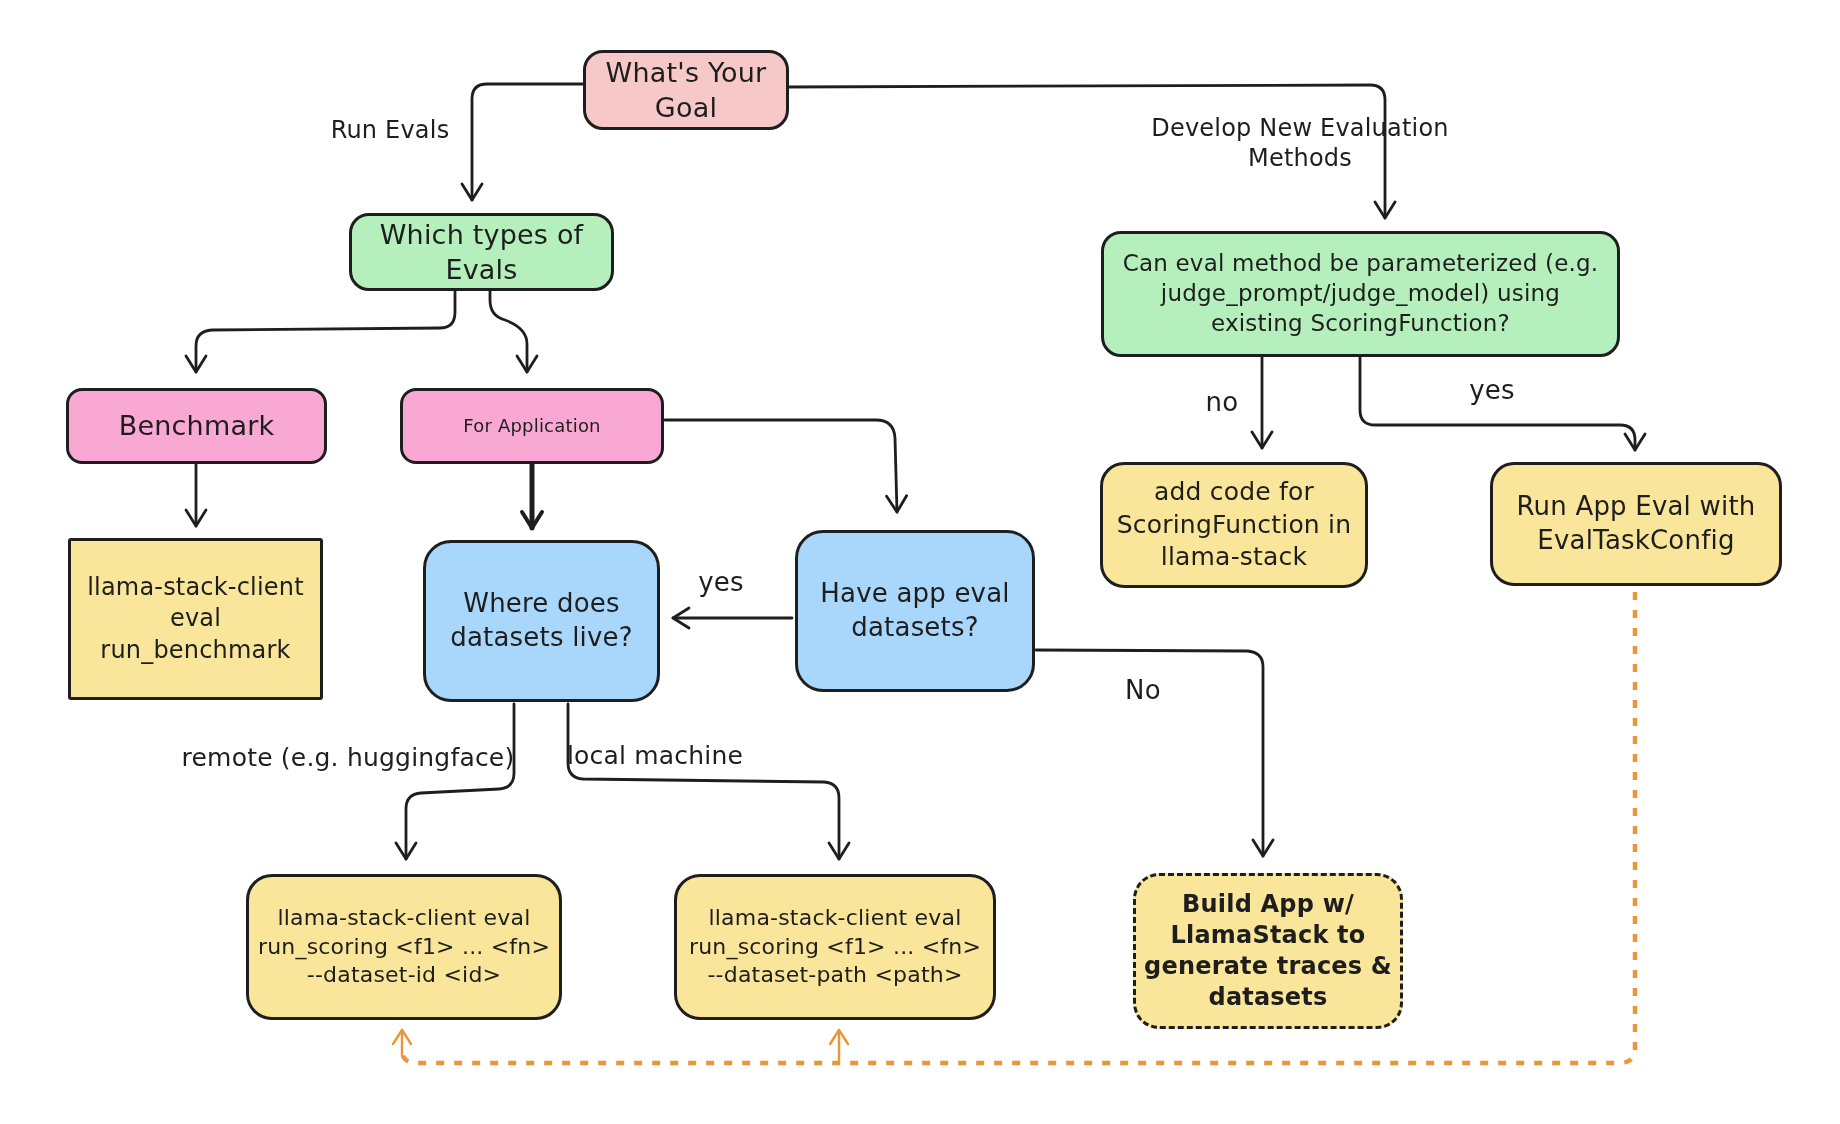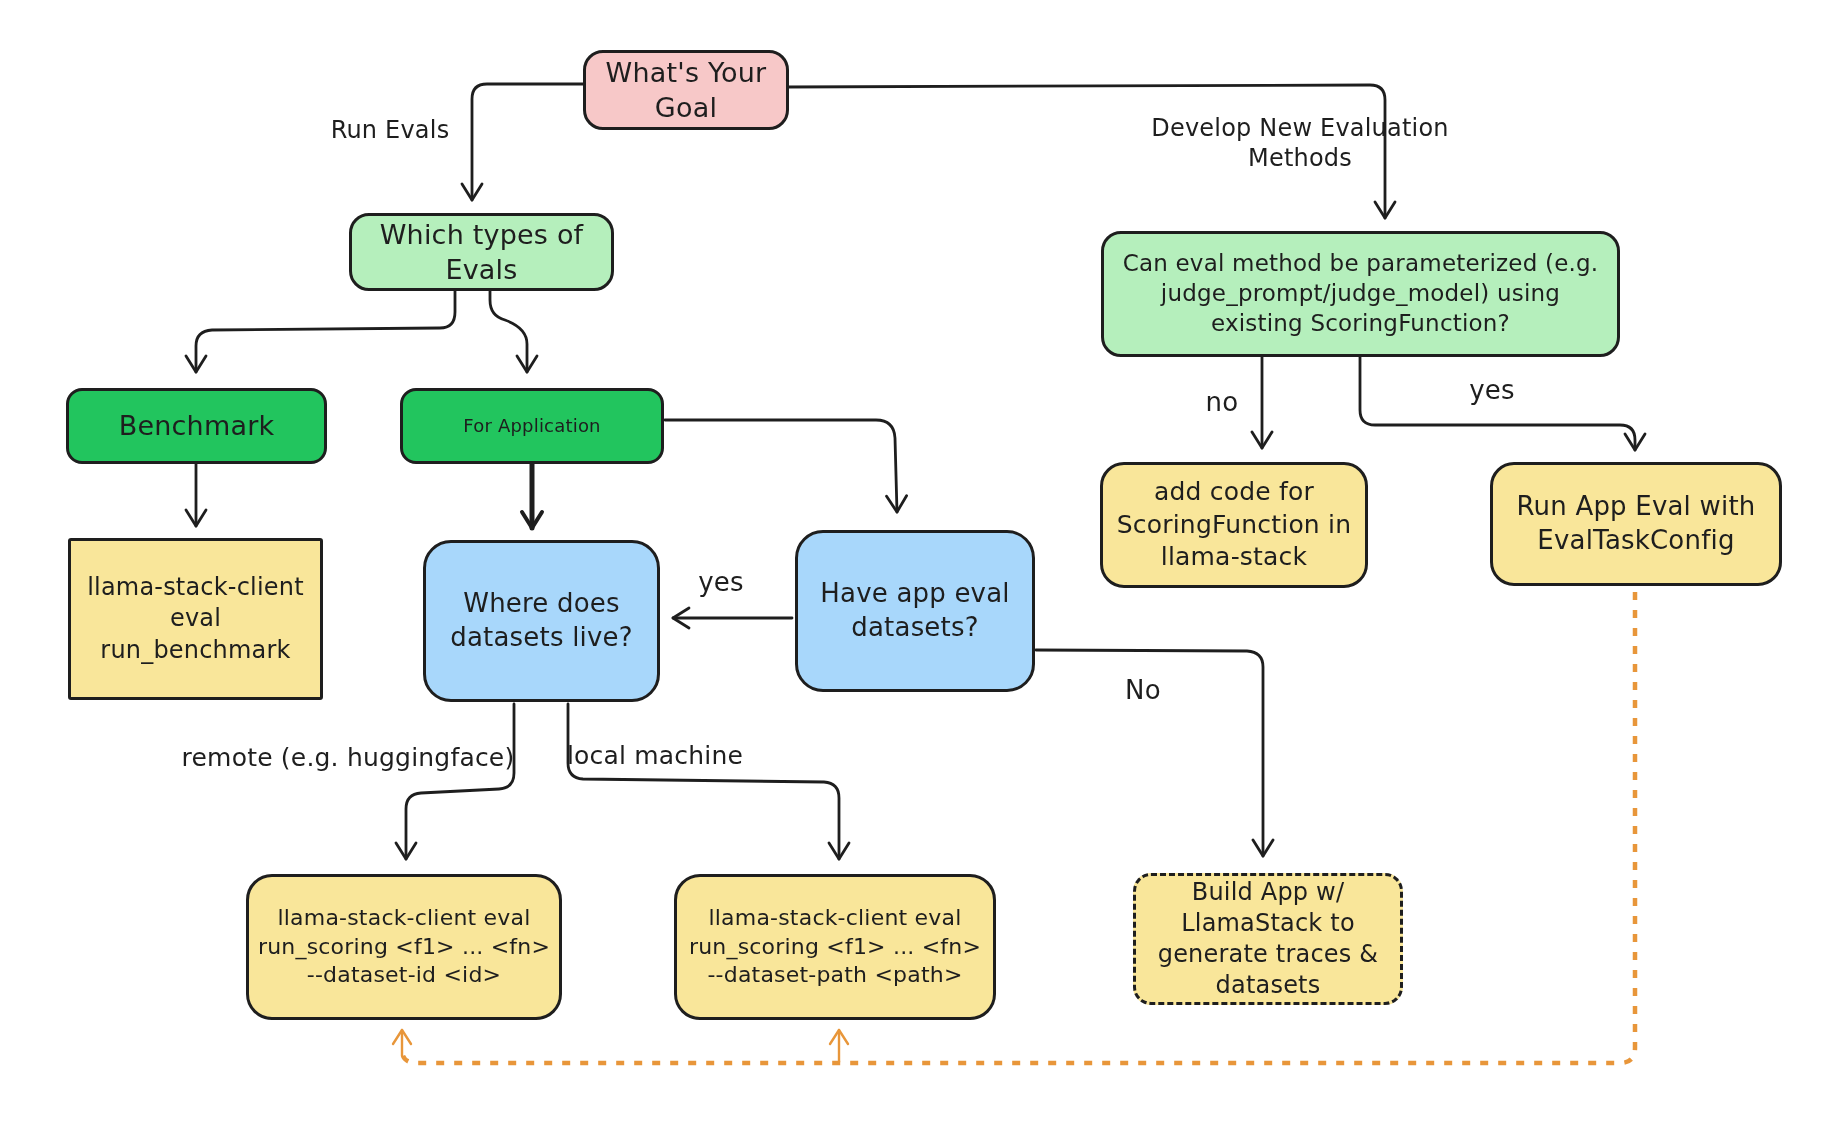--- a/index.html
+++ b/index.html
@@ -25,21 +25,21 @@
   }
   .node {
     position: absolute;
     box-sizing: border-box;
     border: 3px solid #1e1e1e;
     border-radius: 20px;
     display: flex;
     align-items: center;
     justify-content: center;
     text-align: center;
-    background: #22c55e;
+    background: #f9a8d4;
     line-height: 1.3;
     letter-spacing: 0.2px;
   }
   .node span { white-space: pre-line; display: block; }
   .fill-pink   { background: #f7c8c8; }
   .fill-green  { background: #b5efbc; }
   .fill-blue   { background: #a8d7fb; }
   .fill-yellow { background: #f9e69a; }
   .dashed { border-style: dashed; border-width: 3.5px; }
   .elabel {
@@ -157,21 +157,21 @@
 run_scoring &lt;f1&gt; ... &lt;fn&gt;
 --dataset-id &lt;id&gt;</span>
   </div>
 
   <div class="node fill-yellow" style="left:674px; top:874px; width:322px; height:146px; font-size:22px; border-radius:26px;">
     <span>llama-stack-client eval
 run_scoring &lt;f1&gt; ... &lt;fn&gt;
 --dataset-path &lt;path&gt;</span>
   </div>
 
-  <div class="node fill-yellow dashed" style="left:1133px; top:873px; width:270px; height:132px; font-size:24px; border-radius:18px;">
+  <div class="node fill-yellow dashed" style="left:1133px; top:873px; width:270px; height:156px; font-size:24px; border-radius:26px;font-weight:bold;">
     <span>Build App w/
 LlamaStack to
 generate traces &amp;
 datasets</span>
   </div>
 
   <div class="elabel" style="left:390px; top:130px; font-size:24px;">Run Evals</div>
 
   <div class="elabel" style="left:1268px; top:143px; font-size:24px;margin-left:32px;">Develop New Evaluation
 Methods</div>

